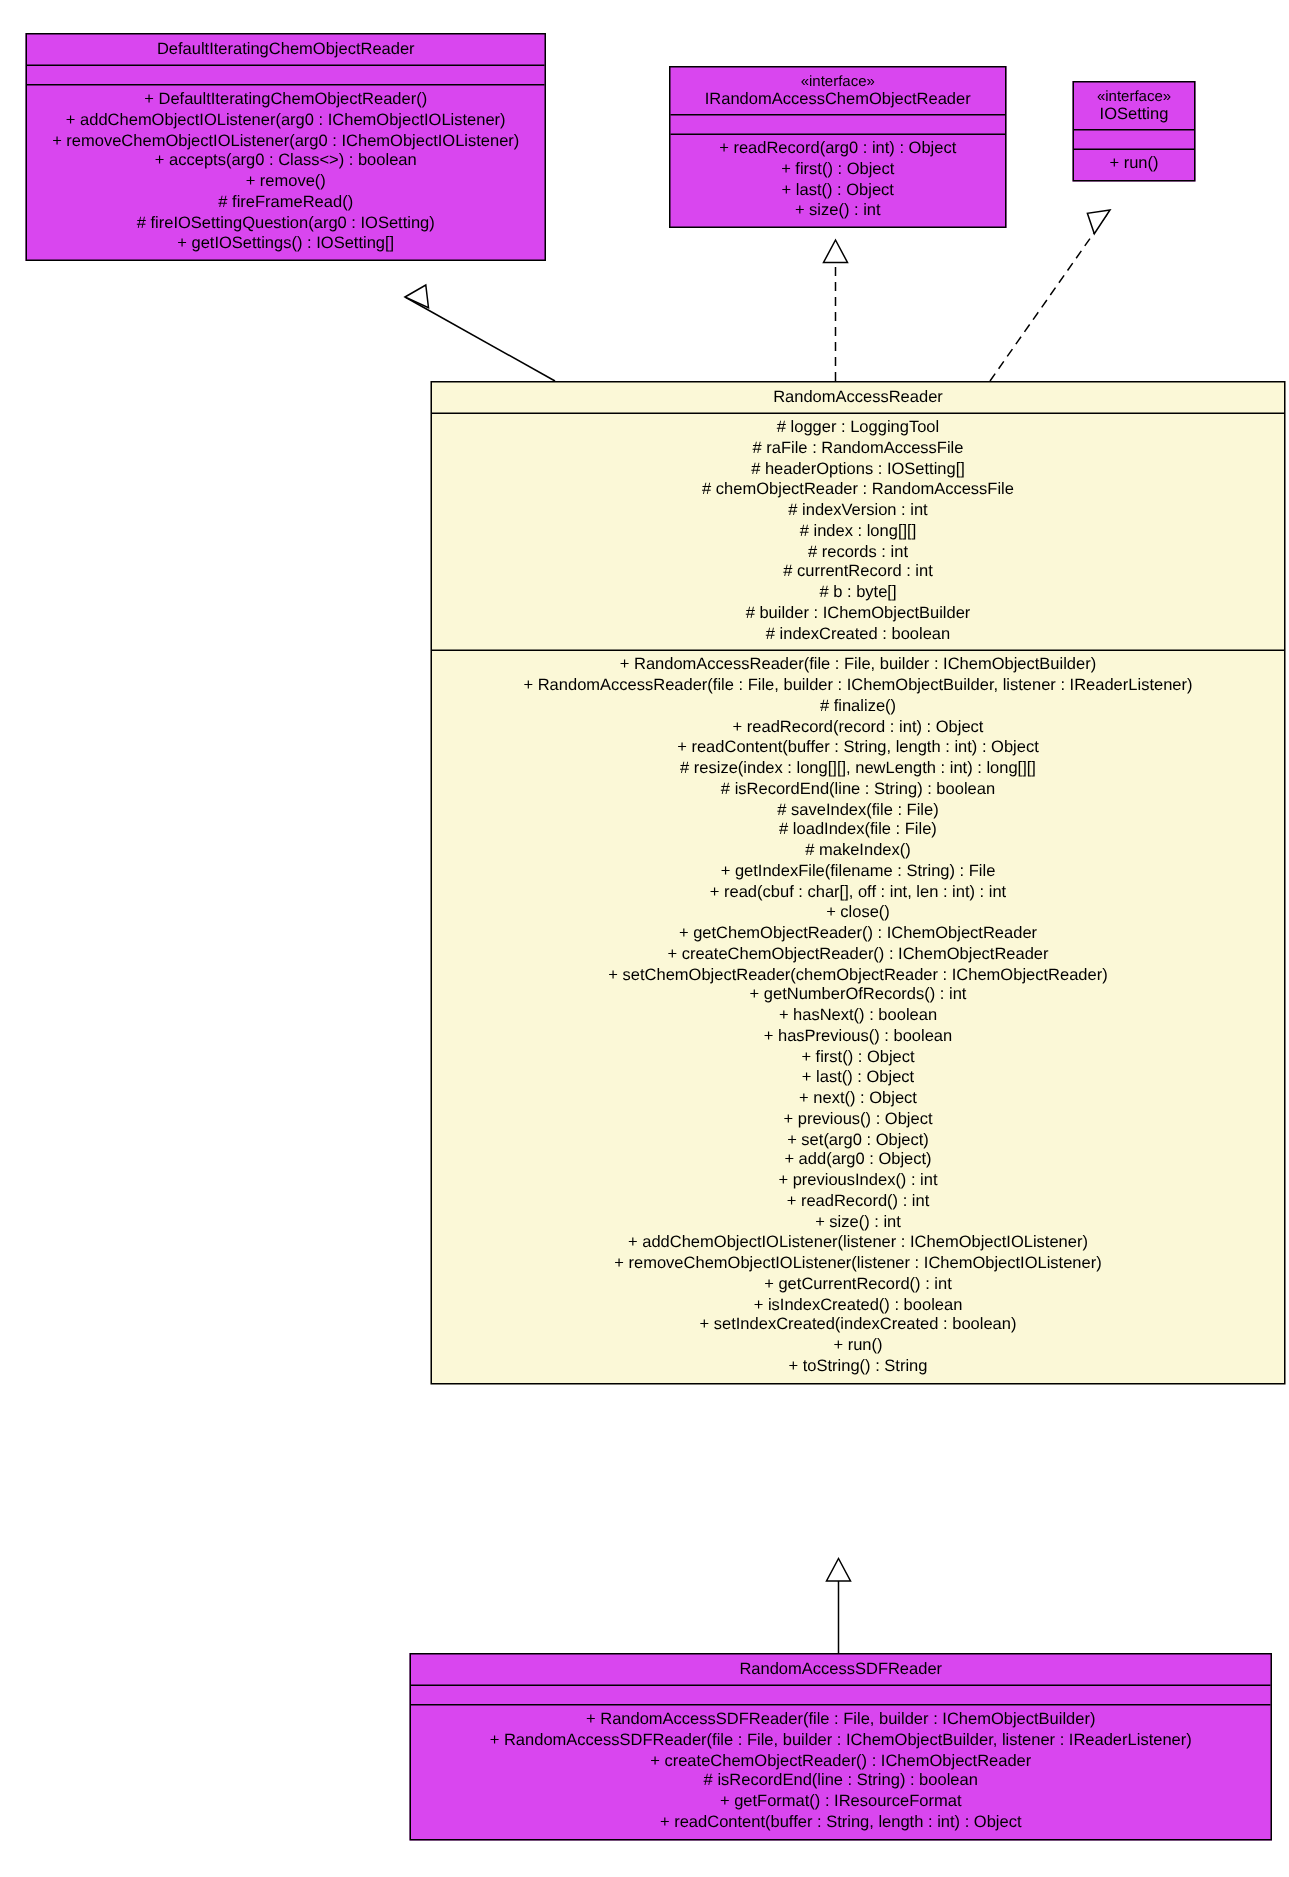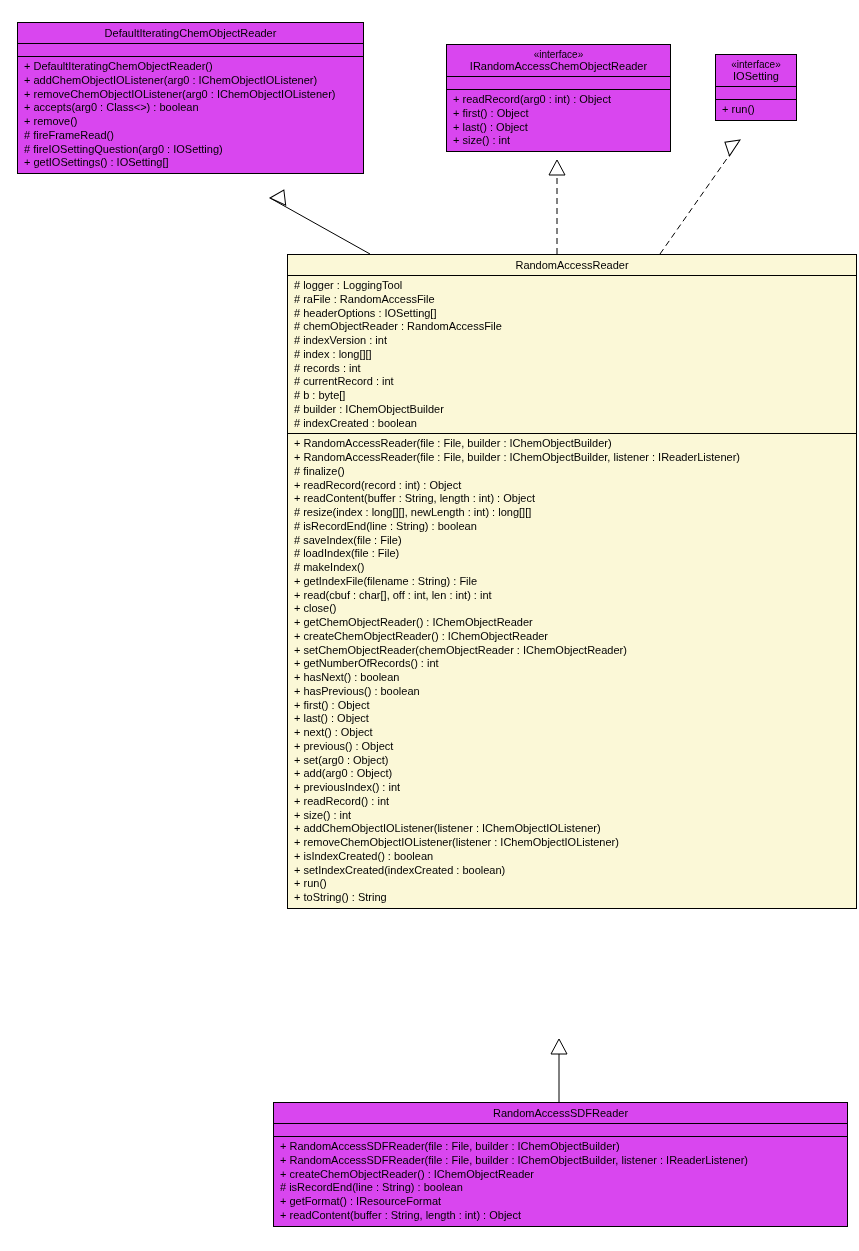--- a/index.html
+++ b/index.html
@@ -30,20 +30,21 @@
   .class-name .stereo {
     display: block;
     font-size: 10px;
   }
   .class-name .main {
     display: block;
   }
   .compartment {
     border-bottom: 1px solid #000;
     padding: 3px 6px;
+    text-align: center;
   }
   .compartment:last-child {
     border-bottom: none;
   }
   .compartment.empty {
     min-height: 6px;
   }
   .row {
     white-space: nowrap;
     line-height: 1.25;
@@ -141,20 +142,21 @@
     <div class="row">+ last() : Object</div>
     <div class="row">+ next() : Object</div>
     <div class="row">+ previous() : Object</div>
     <div class="row">+ set(arg0 : Object)</div>
     <div class="row">+ add(arg0 : Object)</div>
     <div class="row">+ previousIndex() : int</div>
     <div class="row">+ readRecord() : int</div>
     <div class="row">+ size() : int</div>
     <div class="row">+ addChemObjectIOListener(listener : IChemObjectIOListener)</div>
     <div class="row">+ removeChemObjectIOListener(listener : IChemObjectIOListener)</div>
+    <div class="row">+ getCurrentRecord() : int</div>
     <div class="row">+ isIndexCreated() : boolean</div>
     <div class="row">+ setIndexCreated(indexCreated : boolean)</div>
     <div class="row">+ run()</div>
     <div class="row">+ toString() : String</div>
   </div>
 </div>
 
 <div class="class-box" style="left:273px; top:1102px; width:573px;">
   <div class="class-name">
     <span class="main">RandomAccessSDFReader</span>

